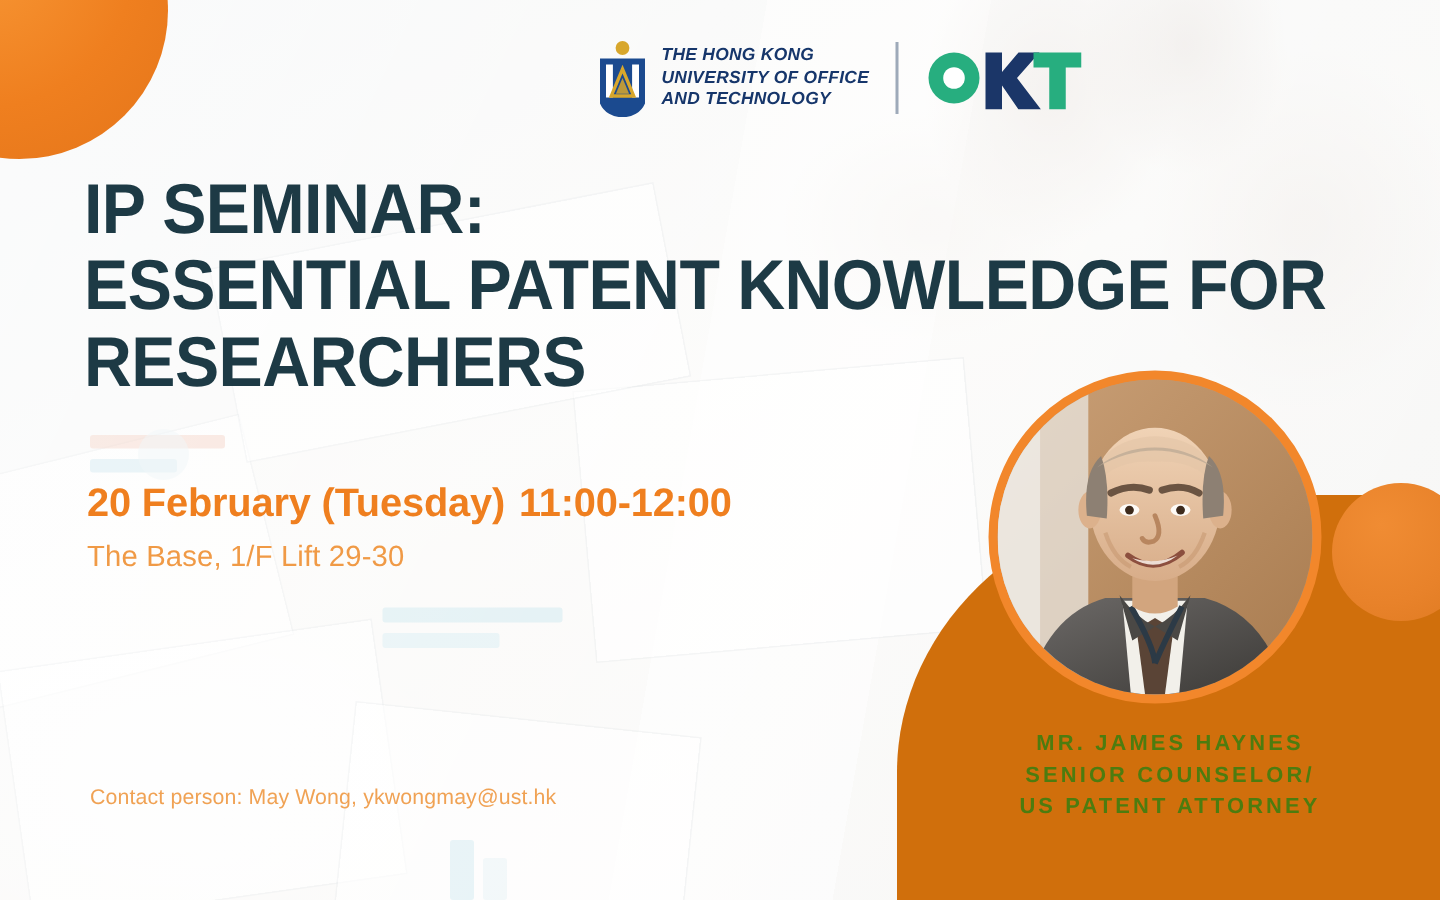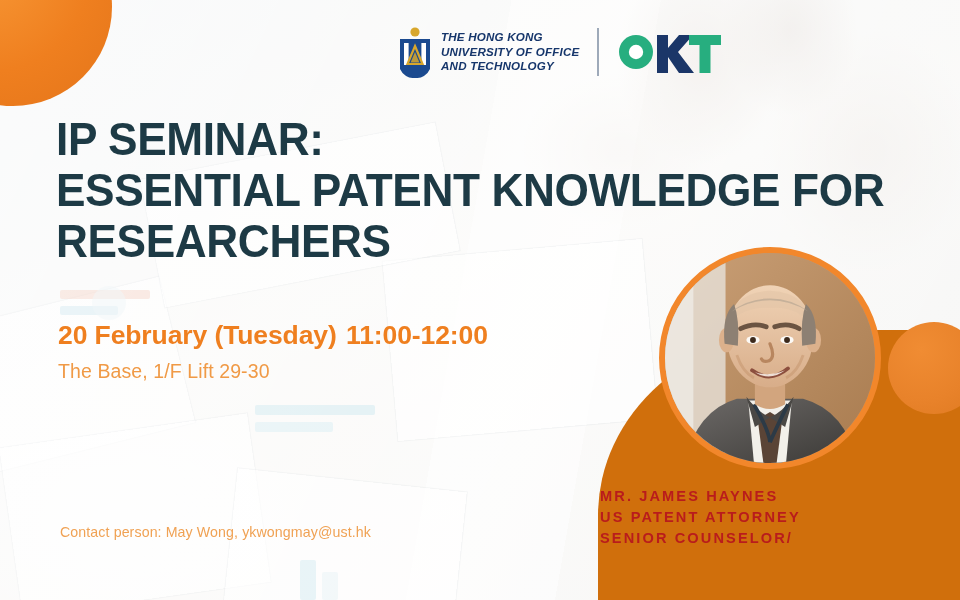--- a/index.html
+++ b/index.html
@@ -204,26 +204,26 @@
     box-sizing: border-box;
     overflow: hidden;
     background: #c9956b;
   }
   .speaker-photo svg { display: block; width: 100%; height: 100%; }
   .speaker-text {
     position: absolute;
     left: 600px;
     top: 486px;
     width: 360px;
-    text-align: left;
+    text-align: center;
     font-size: 14.6px;
     font-weight: bold;
     line-height: 1.45;
     letter-spacing: 2.1px;
-    color: #b91c1c;
+    color: #4d7c0f;
     text-transform: uppercase;
   }
   .speaker-text span { display: block; }
 </style>
 </head>
 <body>
 
 <div id="poster">
 
   <div class="bg-base"></div>
@@ -348,17 +348,17 @@
       <path d="M92 124 q19 14 38 -2" fill="none" stroke="#8c4f3e" stroke-width="4" stroke-linecap="round"></path>
       <path d="M95 126 q16 10 32 -2 q-16 7 -32 2 Z" fill="#fdf6ef" opacity=".85"></path>
 
       <path d="M76 108 q6 18 18 24" fill="none" stroke="#c3946c" stroke-width="3" opacity=".5"></path>
       <path d="M146 108 q-6 18 -18 24" fill="none" stroke="#c3946c" stroke-width="3" opacity=".5"></path>
     </svg>
   </div>
 
   <div class="speaker-text">
     <span>MR. JAMES HAYNES</span>
+    <span>SENIOR COUNSELOR/</span>
     <span>US PATENT ATTORNEY</span>
-    <span>SENIOR COUNSELOR/</span>
   </div>
 
 </div>
 
 </body></html>

